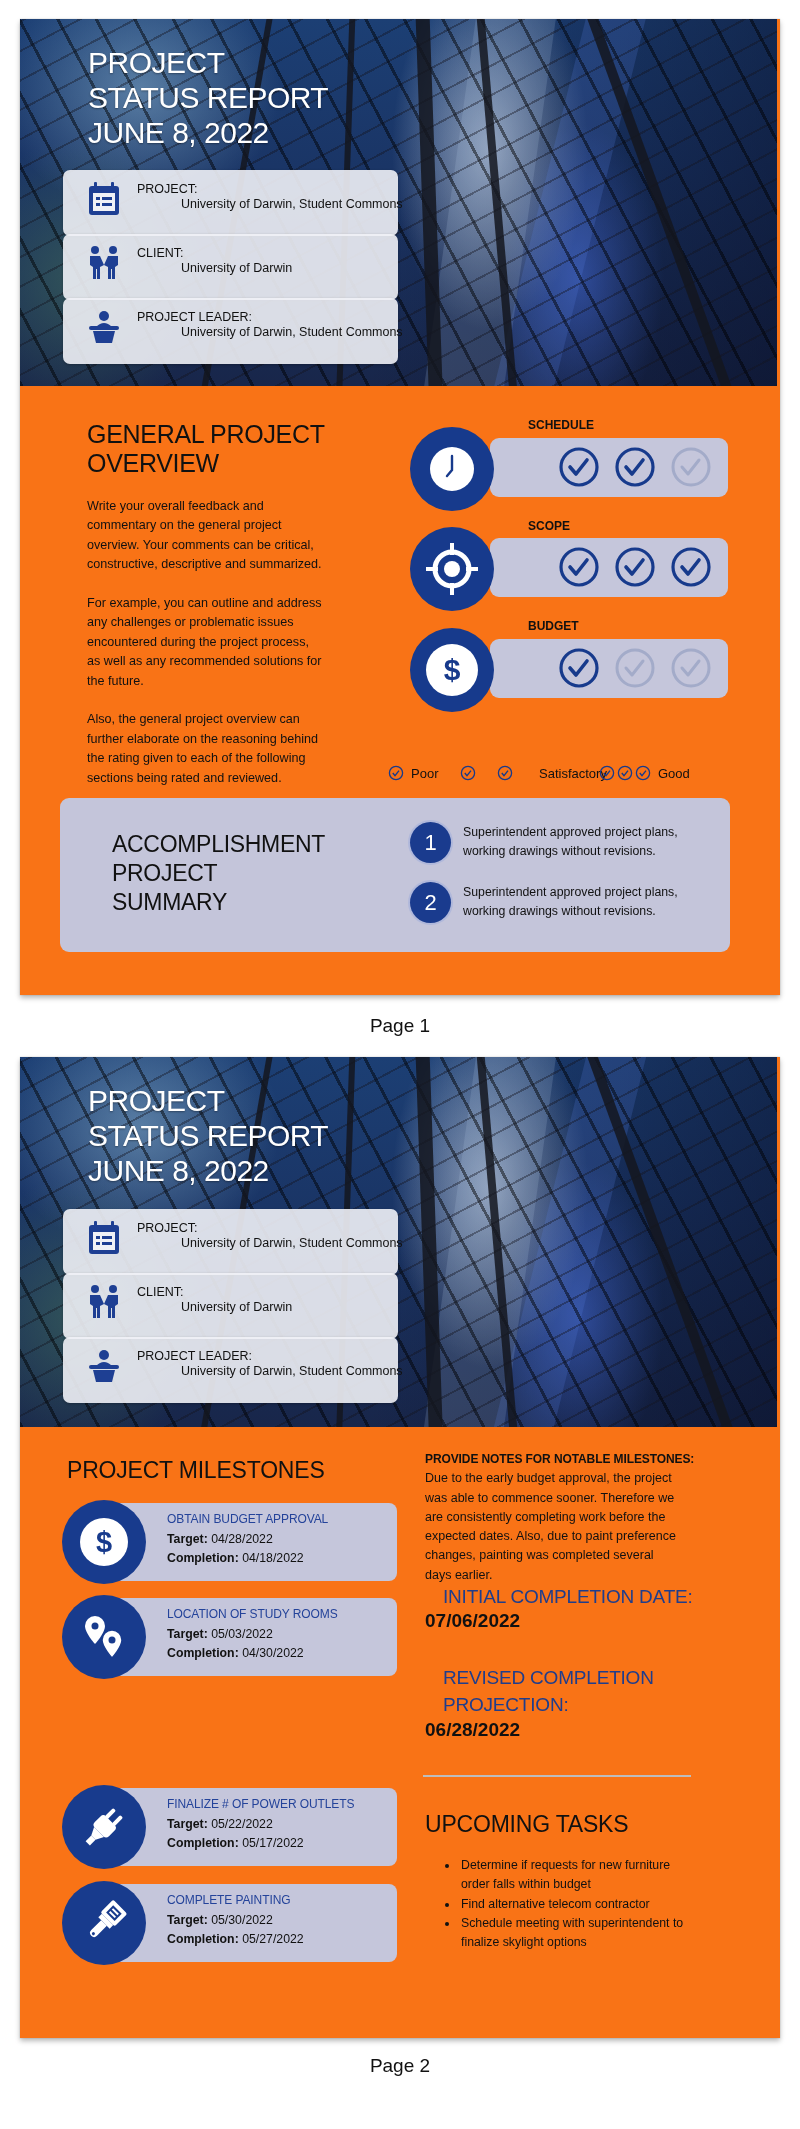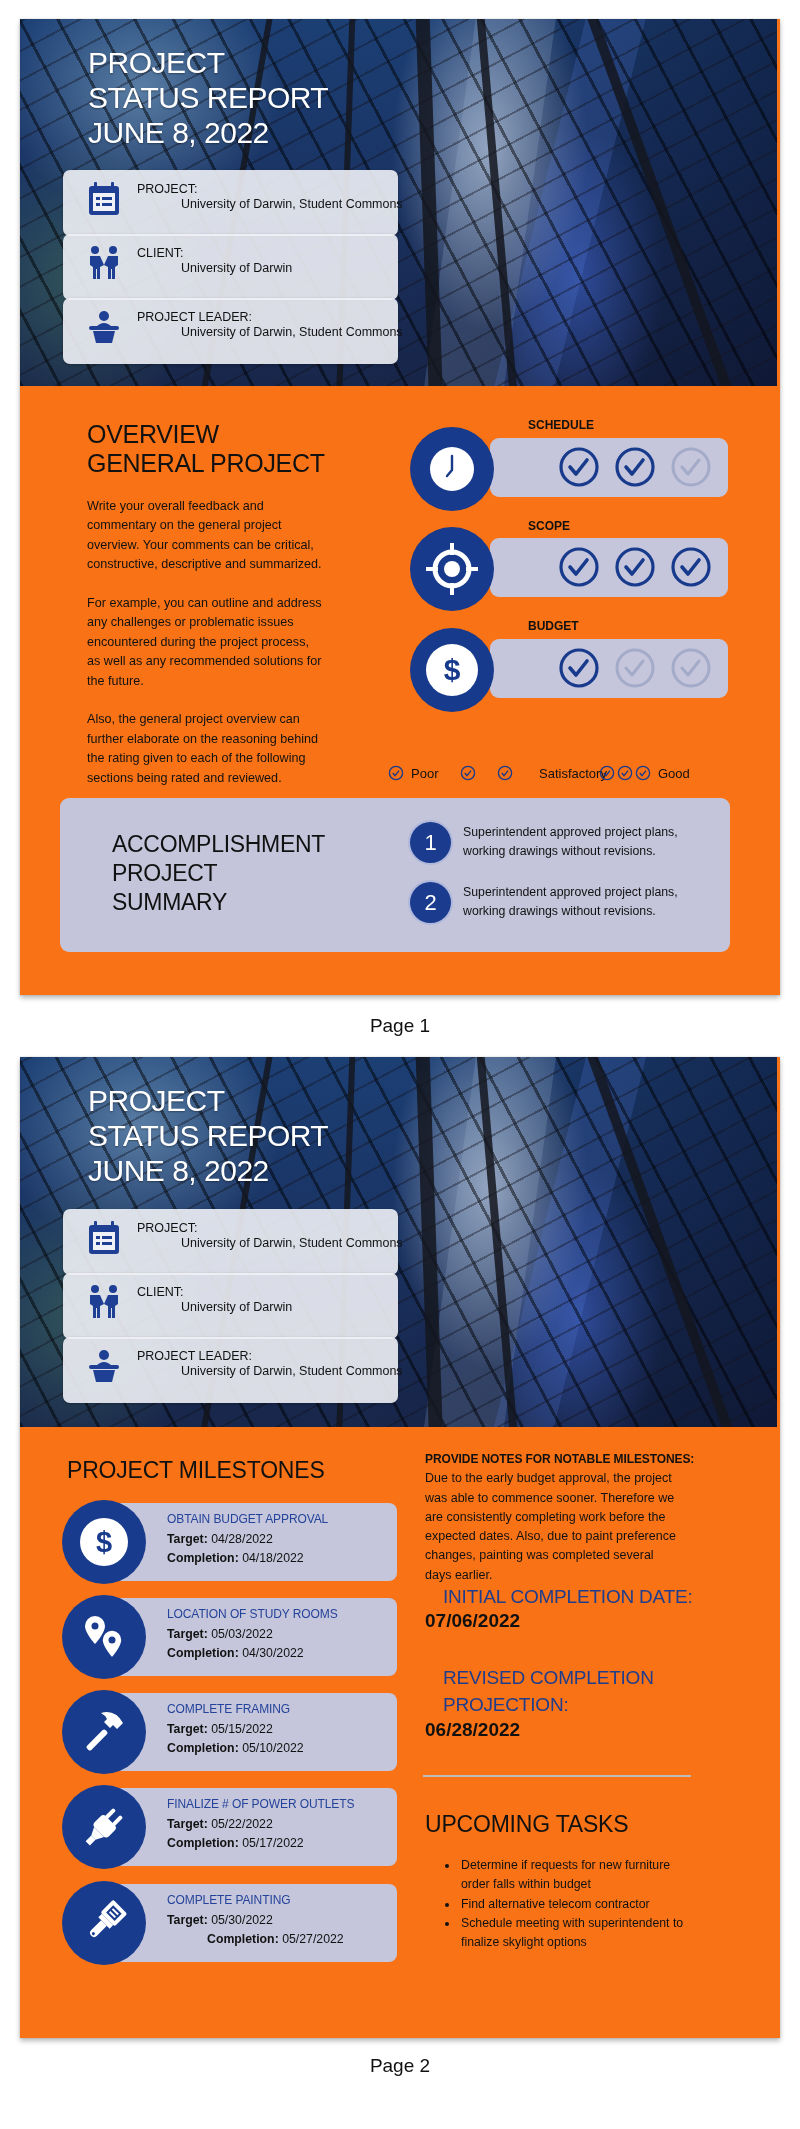--- a/index.html
+++ b/index.html
@@ -226,22 +226,22 @@
         <path d="M11 19 q8 -8 16 0 z" fill="#1e3f93"></path>
         <rect x="4" y="18" width="30" height="4" rx="2" fill="#1e3f93"></rect>
         <path d="M8 23 h22 l-3 12 h-16 z" fill="#1e3f93"></path>
       </svg>
       <div class="lbl">PROJECT LEADER:</div>
       <div class="val">University of Darwin, Student Commons</div>
     </div>
   </div>
 
   <div class="ov-heading">
+    <div>GENERAL PROJECT</div>
     <div>OVERVIEW</div>
-    <div>GENERAL PROJECT</div>
   </div>
   <div class="ov-body">
     <p>Write your overall feedback and commentary on the general project overview. Your comments can be critical, constructive, descriptive and summarized.</p>
     <p>For example, you can outline and address any challenges or problematic issues encountered during the project process, as well as any recommended solutions for the future.</p>
     <p>Also, the general project overview can further elaborate on the reasoning behind the rating given to each of the following sections being rated and reviewed.</p>
   </div>
 
   <div class="rating-label" style="top:399px;">SCHEDULE</div>
   <div class="rating-bar" style="top:419px;">
     <svg class="check" style="left:68px;" viewBox="0 0 42 42">
@@ -452,32 +452,20 @@
         <circle cx="16" cy="14" r="3.5" fill="#183b8d"></circle>
         <path d="M33 18 a10 10 0 0 1 10 10 c0 7 -10 18 -10 18 s-10 -11 -10 -18 a10 10 0 0 1 10 -10z" fill="#fff" stroke="#183b8d" stroke-width="1.5"></path>
         <circle cx="33" cy="28" r="3.5" fill="#183b8d"></circle>
       </svg>
     </div>
     <div class="ms-title">LOCATION OF STUDY ROOMS</div>
     <div class="ms-line" style="top:32px;"><b>Target:</b> <span>05/03/2022</span></div>
     <div class="ms-line" style="top:51px;"><b>Completion:</b> <span>04/30/2022</span></div>
   </div>
 
-  <div class="ms-item" style="top:633px;">
-    <div class="ms-bar"></div>
-    <div class="ms-circle">
-      <svg viewBox="0 0 50 50">
-        <path d="M22 6 q14 -4 22 10 l-6 6 l-4 -4 l-3 3 l-6 -6 l3 -3 q-2 -4 -6 -6z" fill="#fff"></path>
-        <rect x="5" y="30" width="26" height="6" rx="2" fill="#fff" transform="rotate(-45 18 33)"></rect>
-      </svg>
-    </div>
-    <div class="ms-title">COMPLETE FRAMING</div>
-    <div class="ms-line" style="top:32px;"><b>Target:</b> <span>05/15/2022</span></div>
-    <div class="ms-line" style="top:51px;"><b>Completion:</b> <span>05/10/2022</span></div>
-  </div>
 
   <div class="ms-item" style="top:728px;">
     <div class="ms-bar"></div>
     <div class="ms-circle">
       <svg viewBox="0 0 50 50">
         <g transform="rotate(45 25 25)">
           <rect x="15" y="16" width="20" height="16" rx="4" fill="#fff"></rect>
           <rect x="18" y="5" width="4" height="12" rx="1.5" fill="#fff"></rect>
           <rect x="28" y="5" width="4" height="12" rx="1.5" fill="#fff"></rect>
           <path d="M18 32 h14 l-4 8 h-6z" fill="#fff"></path>
@@ -500,21 +488,21 @@
           <rect x="21" y="8" width="8" height="2" fill="#fff"></rect>
           <rect x="21" y="12" width="8" height="2" fill="#fff"></rect>
           <rect x="17" y="20" width="16" height="5" fill="#fff"></rect>
           <path d="M21 25 h8 v14 a4 4 0 0 1 -8 0z" fill="#fff"></path>
           <circle cx="25" cy="40" r="1.5" fill="#183b8d"></circle>
         </g>
       </svg>
     </div>
     <div class="ms-title">COMPLETE PAINTING</div>
     <div class="ms-line" style="top:32px;"><b>Target:</b> <span>05/30/2022</span></div>
-    <div class="ms-line" style="top:51px;margin-left:40px;"><b>Completion:</b> <span>05/27/2022</span></div>
+    <div class="ms-line" style="top:51px;"><b>Completion:</b> <span>05/27/2022</span></div>
   </div>
 
   <div class="notes">
     <div class="nh">PROVIDE NOTES FOR NOTABLE MILESTONES:</div>
     <div>Due to the early budget approval, the project</div>
     <div>was able to commence sooner. Therefore we</div>
     <div>are consistently completing work before the</div>
     <div>expected dates. Also, due to paint preference</div>
     <div>changes, painting was completed several</div>
     <div>days earlier.</div>

